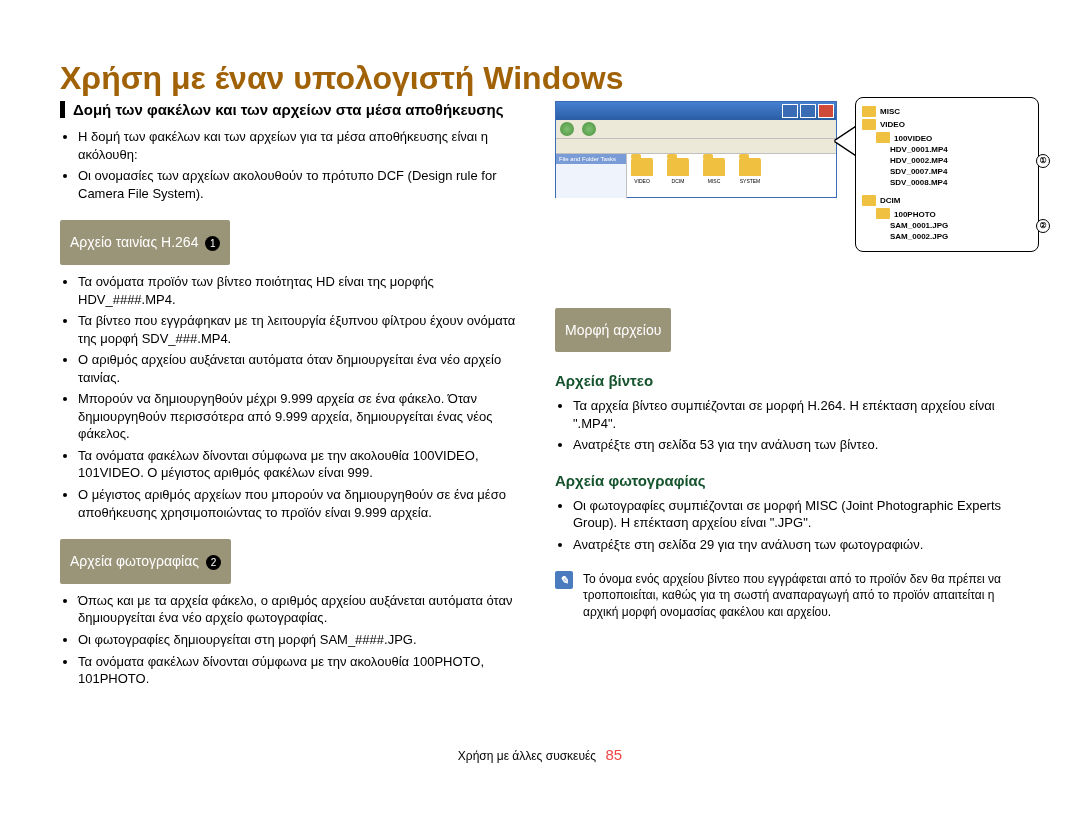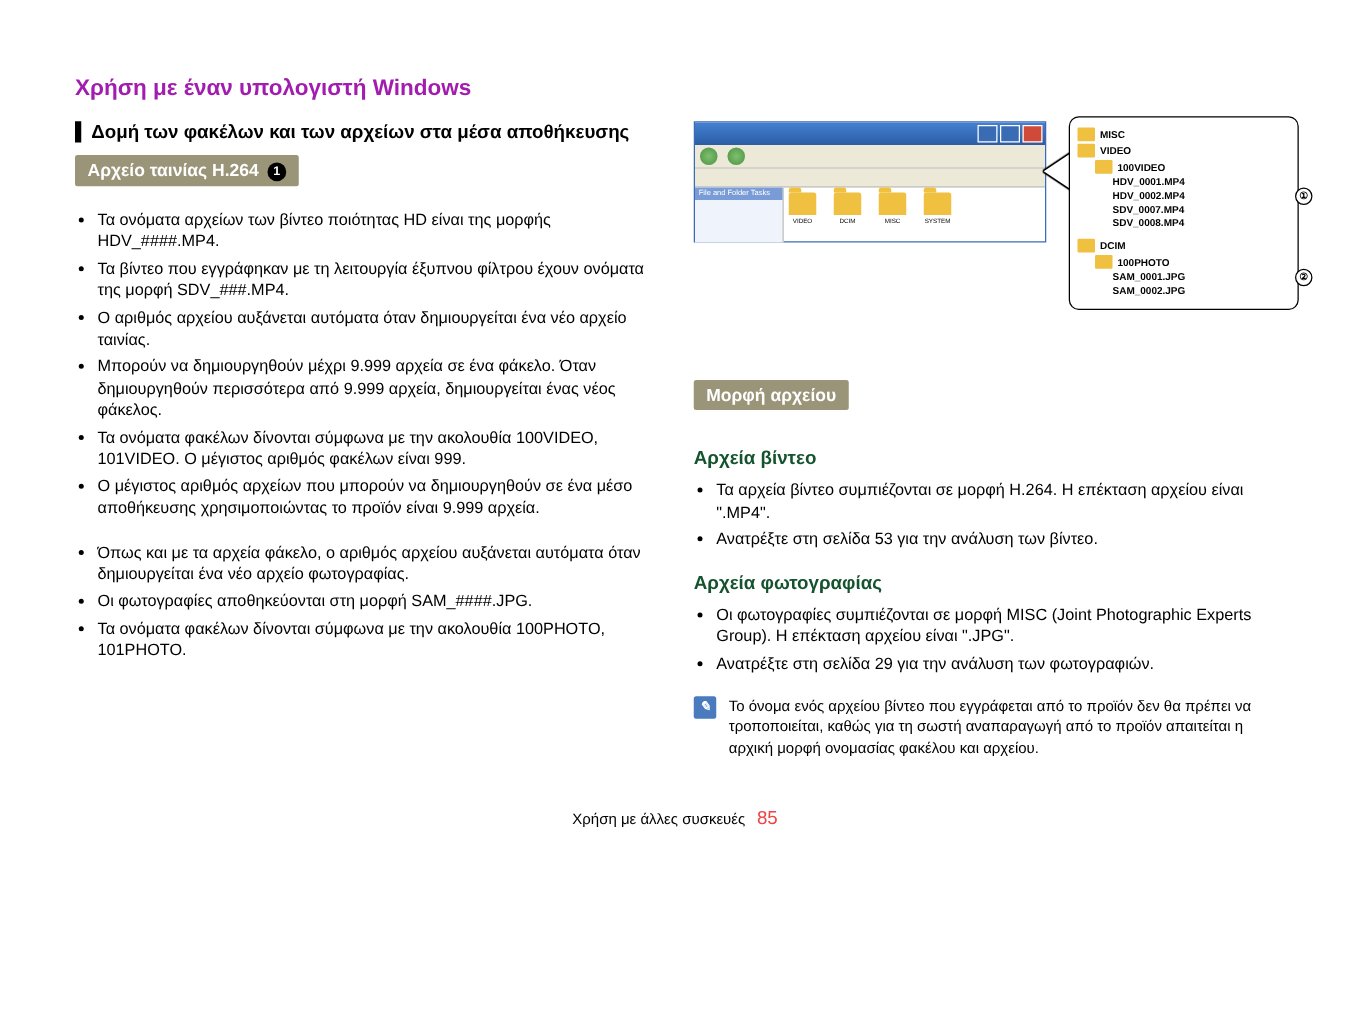--- a/index.html
+++ b/index.html
@@ -8,24 +8,24 @@
     background: #fff;
     font-family: Arial, Helvetica, sans-serif;
     font-size: 13px;
     color: #000;
     width: 1080px;
   }
   .page {
     padding: 60px 60px 30px 60px;
   }
   .page-title {
-    font-size: 18px;
+    font-size: 32px;
     font-weight: bold;
-    color: #a21caf;
-    margin-bottom: 16px;
+    color: #a16207;
+    margin-bottom: 4px;
   }
   .columns {
     display: flex;
     gap: 30px;
   }
   .col {
     flex: 1;
     min-width: 0;
   }
   .col-right {
@@ -45,25 +45,25 @@
     margin: 0 0 18px 0;
   }
   ul.bullets li {
     margin-bottom: 4px;
     line-height: 1.35;
   }
   .sub-header {
     display: inline-block;
     background: #9a9478;
     color: #fff;
-    font-weight: bold;
+    font-weight: normal;
     font-size: 14px;
-    padding: 4px 10px;
+    padding: 14px 10px;
     border-radius: 2px;
-    margin-bottom: 18px;
+    margin-bottom: 8px;
   }
   .sub-header .num {
     display: inline-block;
     background: #000;
     color: #fff;
     border-radius: 50%;
     width: 15px;
     height: 15px;
     line-height: 15px;
     font-size: 10px;
@@ -268,37 +268,45 @@
 
 <div class="page">
 
   <div class="page-title">Χρήση με έναν υπολογιστή Windows</div>
 
   <div class="columns">
 
     <div class="col">
 
       <div class="section-bar">Δομή των φακέλων και των αρχείων στα μέσα αποθήκευσης</div>
+      <ul class="bullets">
+        <li>Η δομή των φακέλων και των αρχείων για τα μέσα αποθήκευσης είναι η ακόλουθη:</li>
+        <li>Οι ονομασίες των αρχείων ακολουθούν το πρότυπο DCF (Design rule for Camera File System).</li>
+      </ul>
 
       <div class="sub-header">
         <span>Αρχείο ταινίας H.264</span>
         <span class="num">1</span>
       </div>
       <ul class="bullets">
-        <li>Τα ονόματα αρχείων των βίντεο ποιότητας HD είναι της μορφής HDV_####.MP4.</li>
+        <li>Τα ονόματα προϊόν των βίντεο ποιότητας HD είναι της μορφής HDV_####.MP4.</li>
         <li>Τα βίντεο που εγγράφηκαν με τη λειτουργία έξυπνου φίλτρου έχουν ονόματα της μορφή SDV_###.MP4.</li>
         <li>Ο αριθμός αρχείου αυξάνεται αυτόματα όταν δημιουργείται ένα νέο αρχείο ταινίας.</li>
         <li>Μπορούν να δημιουργηθούν μέχρι 9.999 αρχεία σε ένα φάκελο. Όταν δημιουργηθούν περισσότερα από 9.999 αρχεία, δημιουργείται ένας νέος φάκελος.</li>
         <li>Τα ονόματα φακέλων δίνονται σύμφωνα με την ακολουθία 100VIDEO, 101VIDEO. Ο μέγιστος αριθμός φακέλων είναι 999.</li>
         <li>Ο μέγιστος αριθμός αρχείων που μπορούν να δημιουργηθούν σε ένα μέσο αποθήκευσης χρησιμοποιώντας το προϊόν είναι 9.999 αρχεία.</li>
       </ul>
 
+      <div class="sub-header">
+        <span>Αρχεία φωτογραφίας</span>
+        <span class="num">2</span>
+      </div>
       <ul class="bullets">
         <li>Όπως και με τα αρχεία φάκελο, ο αριθμός αρχείου αυξάνεται αυτόματα όταν δημιουργείται ένα νέο αρχείο φωτογραφίας.</li>
-        <li>Οι φωτογραφίες αποθηκεύονται στη μορφή SAM_####.JPG.</li>
+        <li>Οι φωτογραφίες δημιουργείται στη μορφή SAM_####.JPG.</li>
         <li>Τα ονόματα φακέλων δίνονται σύμφωνα με την ακολουθία 100PHOTO, 101PHOTO.</li>
       </ul>
 
     </div>
 
     <div class="col-right">
 
       
       <div class="illustration">
         <div class="explorer-win">

